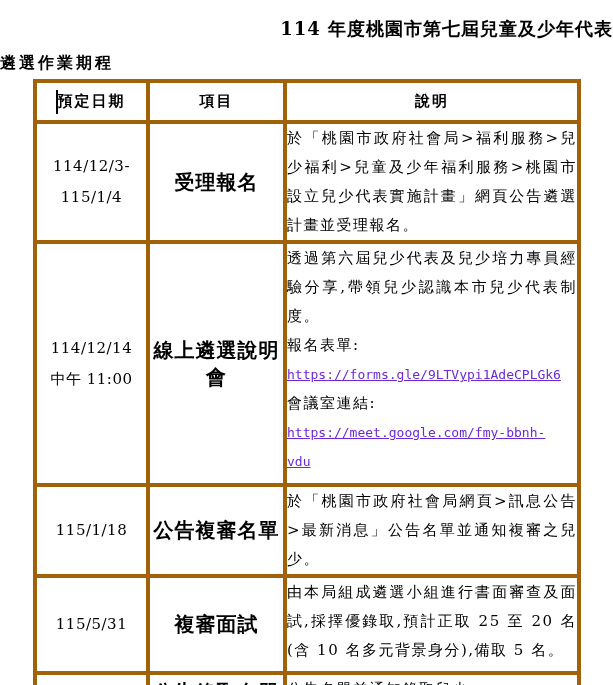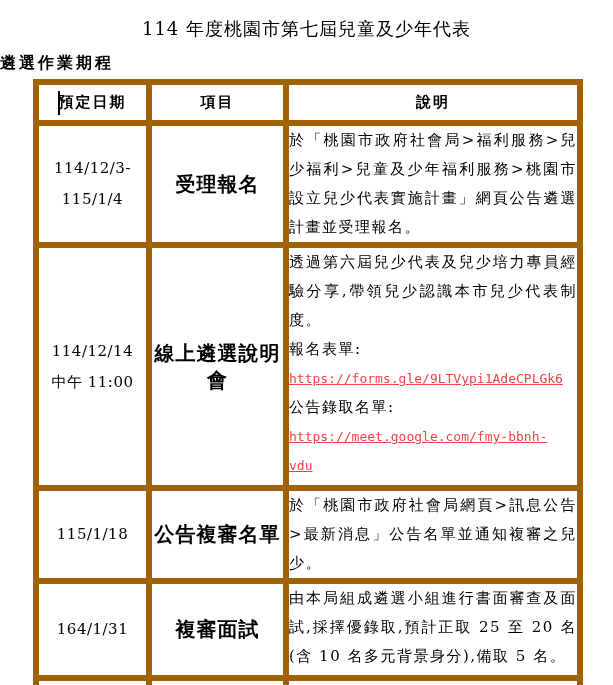--- a/index.html
+++ b/index.html
@@ -5,40 +5,40 @@
   html,body{margin:0;padding:0;background:#ffffff;}
   body{
     width:613px;height:685px;overflow:hidden;
     font-family:"DejaVu Serif","Liberation Serif",serif;
     color:#000;
     -webkit-font-smoothing:antialiased;
   }
   .doc{width:613px;height:685px;position:relative;}
   .title{
     padding-top:16px;
-    text-align:center;
-    font-size:18px;font-weight:normal;
+    text-align:right;
+    font-size:18px;font-weight:bold;
     letter-spacing:1px;
     line-height:26px;
   }
   .subtitle{
     margin-top:10px;
     text-align:left;
     font-size:16px;font-weight:bold;
     letter-spacing:3px;
     line-height:22px;
   }
   table.sched{
     border-collapse:collapse;
     table-layout:fixed;
     margin:5px 0 0 33px;
     width:544px;
   }
   table.sched th, table.sched td{
-    border:6px solid #a16207;
+    border:4px solid #a16207;
     padding:0;
     overflow:hidden;
   }
   col.c-date{width:113px;}
   col.c-item{width:137px;}
   col.c-desc{width:294px;}
   thead tr{height:41px;}
   tbody tr:nth-child(1){height:117px;}
   tbody tr:nth-child(2){height:243px;}
   tbody tr:nth-child(3){height:64px;}
@@ -69,21 +69,21 @@
     font-size:15px;
   }
   td.desc .para{
     margin:0;
     line-height:29px;
     letter-spacing:1.5px;
     text-align:justify;
     text-justify:inter-character;
   }
   td.desc a.lnk{
-    color:#ef4444;
+    color:#6d28d9;
     text-decoration:underline;
     font-family:"DejaVu Sans Mono","Liberation Mono",monospace;
     font-size:13px;
     letter-spacing:0;
     display:block;
   }
   td.desc a.lnk .lline{
     line-height:29px;
     display:block;
     text-align:left;
@@ -125,39 +125,39 @@
             <div class="dline">114/12/14</div>
             <div class="dline">中午 11:00</div>
           </td>
           <td class="item">線上遴選說明會</td>
           <td class="desc">
             <div class="para">透過第六屆兒少代表及兒少培力專員經驗分享,帶領兒少認識本市兒少代表制度。</div>
             <div class="para">報名表單:</div>
             <a class="lnk" href="#">
               <span class="lline">https://forms.gle/9LTVypi1AdeCPLGk6</span>
             </a>
-            <div class="para">公告錄取名單:</div>
+            <div class="para">會議室連結:</div>
             <a class="lnk" href="#">
               <span class="lline">https://meet.google.com/fmy-bbnh-</span>
               <span class="lline">vdu</span>
             </a>
           </td>
         </tr>
         <tr>
           <td class="date">
             <div class="dline">115/1/18</div>
           </td>
           <td class="item">公告複審名單</td>
           <td class="desc">
             <div class="para">於「桃園市政府社會局網頁&gt;訊息公告&gt;最新消息」公告名單並通知複審之兒少。</div>
           </td>
         </tr>
         <tr>
           <td class="date">
-            <div class="dline">164/1/31</div>
+            <div class="dline">115/5/31</div>
           </td>
           <td class="item">複審面試</td>
           <td class="desc">
             <div class="para">由本局組成遴選小組進行書面審查及面試,採擇優錄取,預計正取 25 至 20 名(含 10 名多元背景身分),備取 5 名。</div>
           </td>
         </tr>
         <tr>
           <td class="date">
             <div class="dline">115/2/6</div>
           </td>

